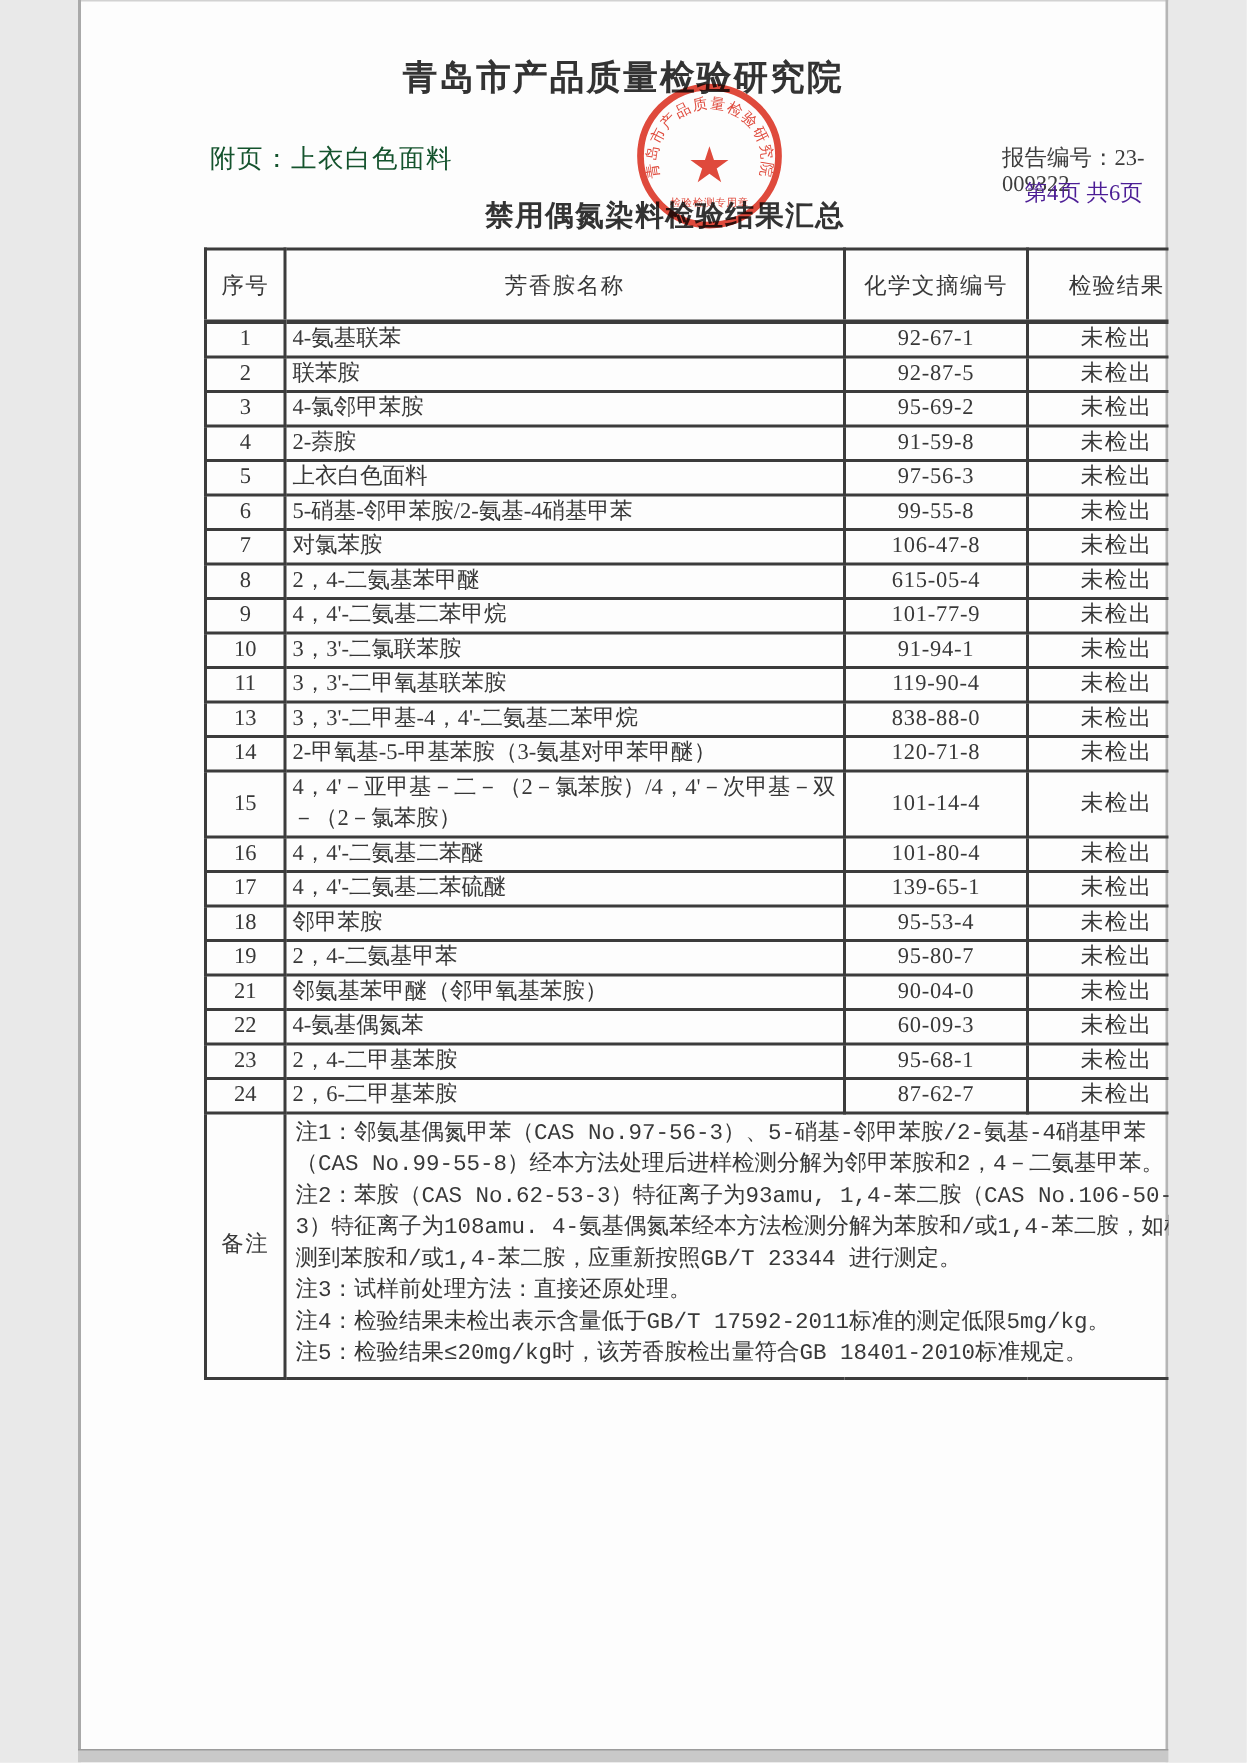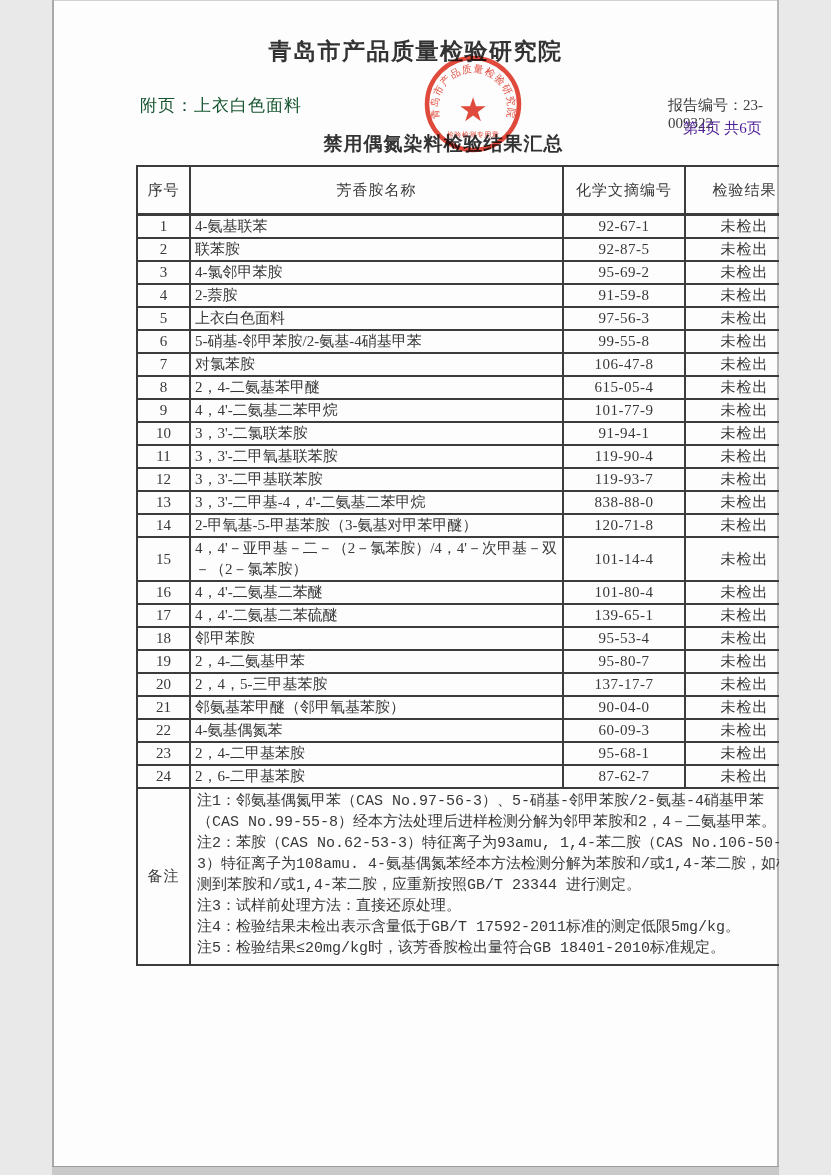--- a/index.html
+++ b/index.html
@@ -148,26 +148,20 @@
     <td class="c-cas">91-94-1</td>
     <td class="c-res">未检出</td>
   </tr>
         <tr>
     <td class="c-no">11</td>
     <td class="c-name">3，3'-二甲氧基联苯胺</td>
     <td class="c-cas">119-90-4</td>
     <td class="c-res">未检出</td>
   </tr>
         <tr>
-    <td class="c-no">12</td>
-    <td class="c-name">3，3'-二甲基联苯胺</td>
-    <td class="c-cas">119-93-7</td>
-    <td class="c-res">未检出</td>
-  </tr>
-        <tr>
     <td class="c-no">13</td>
     <td class="c-name">3，3'-二甲基-4，4'-二氨基二苯甲烷</td>
     <td class="c-cas">838-88-0</td>
     <td class="c-res">未检出</td>
   </tr>
         <tr>
     <td class="c-no">14</td>
     <td class="c-name">2-甲氧基-5-甲基苯胺（3-氨基对甲苯甲醚）</td>
     <td class="c-cas">120-71-8</td>
     <td class="c-res">未检出</td>
@@ -193,26 +187,20 @@
         <tr>
     <td class="c-no">18</td>
     <td class="c-name">邻甲苯胺</td>
     <td class="c-cas">95-53-4</td>
     <td class="c-res">未检出</td>
   </tr>
         <tr>
     <td class="c-no">19</td>
     <td class="c-name">2，4-二氨基甲苯</td>
     <td class="c-cas">95-80-7</td>
-    <td class="c-res">未检出</td>
-  </tr>
-        <tr>
-    <td class="c-no">20</td>
-    <td class="c-name">2，4，5-三甲基苯胺</td>
-    <td class="c-cas">137-17-7</td>
     <td class="c-res">未检出</td>
   </tr>
         <tr>
     <td class="c-no">21</td>
     <td class="c-name">邻氨基苯甲醚（邻甲氧基苯胺）</td>
     <td class="c-cas">90-04-0</td>
     <td class="c-res">未检出</td>
   </tr>
         <tr>
     <td class="c-no">22</td>

